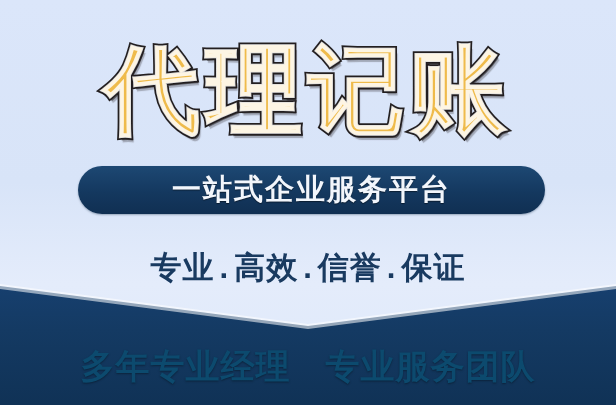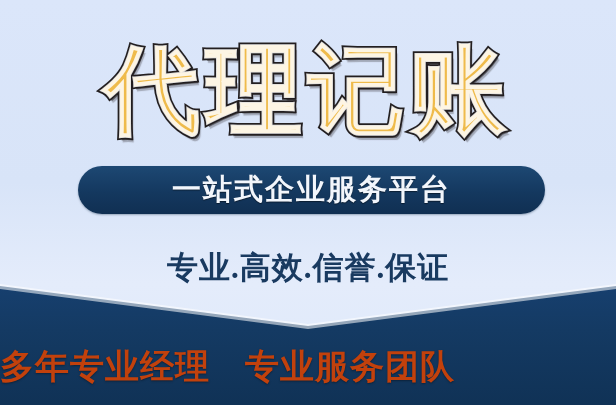--- a/index.html
+++ b/index.html
@@ -97,21 +97,21 @@
     text-shadow: 0 1px 1px rgba(0,0,0,0.45);
   }
 
   
   .tagline {
     position: absolute;
     left: 0;
     top: 247px;
     width: 616px;
     text-align: center;
-    font-family: Liberation Serif, serif;
+    font-family: Liberation Mono, monospace;
     font-size: 31px;
     font-weight: 700;
     color: #193a60;
     letter-spacing: 1px;
     white-space: nowrap;
   }
 
   
   .band {
     position: absolute;
@@ -131,25 +131,25 @@
     height: 125px;
     -webkit-clip-path: polygon(0 4px, 308px 44px, 616px 4px, 616px 9px, 308px 49px, 0 9px);
     clip-path: polygon(0 4px, 308px 44px, 616px 4px, 616px 9px, 308px 49px, 0 9px);
     background: rgba(255,255,255,0.55);
   }
   .band-text {
     position: absolute;
     left: 0;
     top: 344px;
     width: 616px;
-    text-align: left;
+    text-align: center;
     font-family: "DejaVu Sans", "Liberation Sans", sans-serif;
     font-size: 34px;
     font-weight: 700;
-    color: #c2410c;
+    color: #0c4a6e;
     letter-spacing: 1px;
     white-space: nowrap;
     text-shadow: 0 1px 2px rgba(0,0,0,0.35);
   }
 </style>
 </head>
 <body>
 
 <div id="poster">
 

